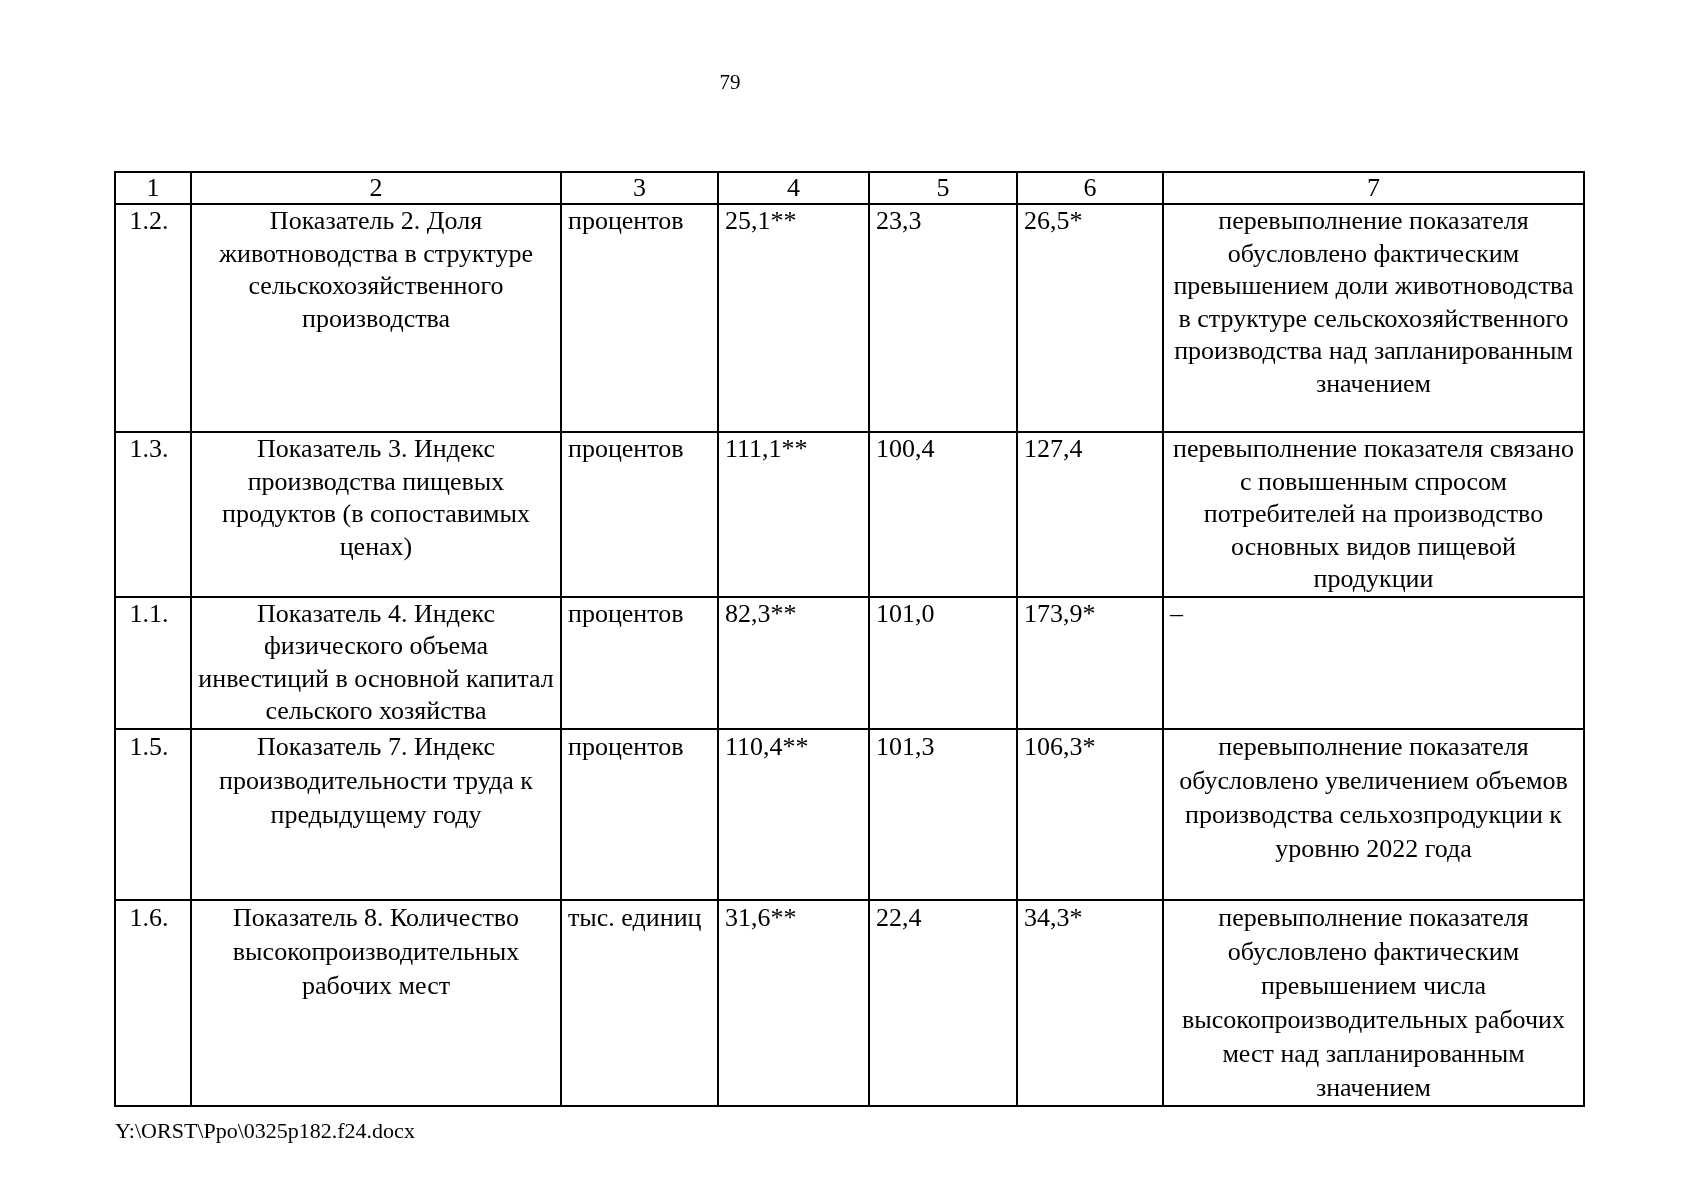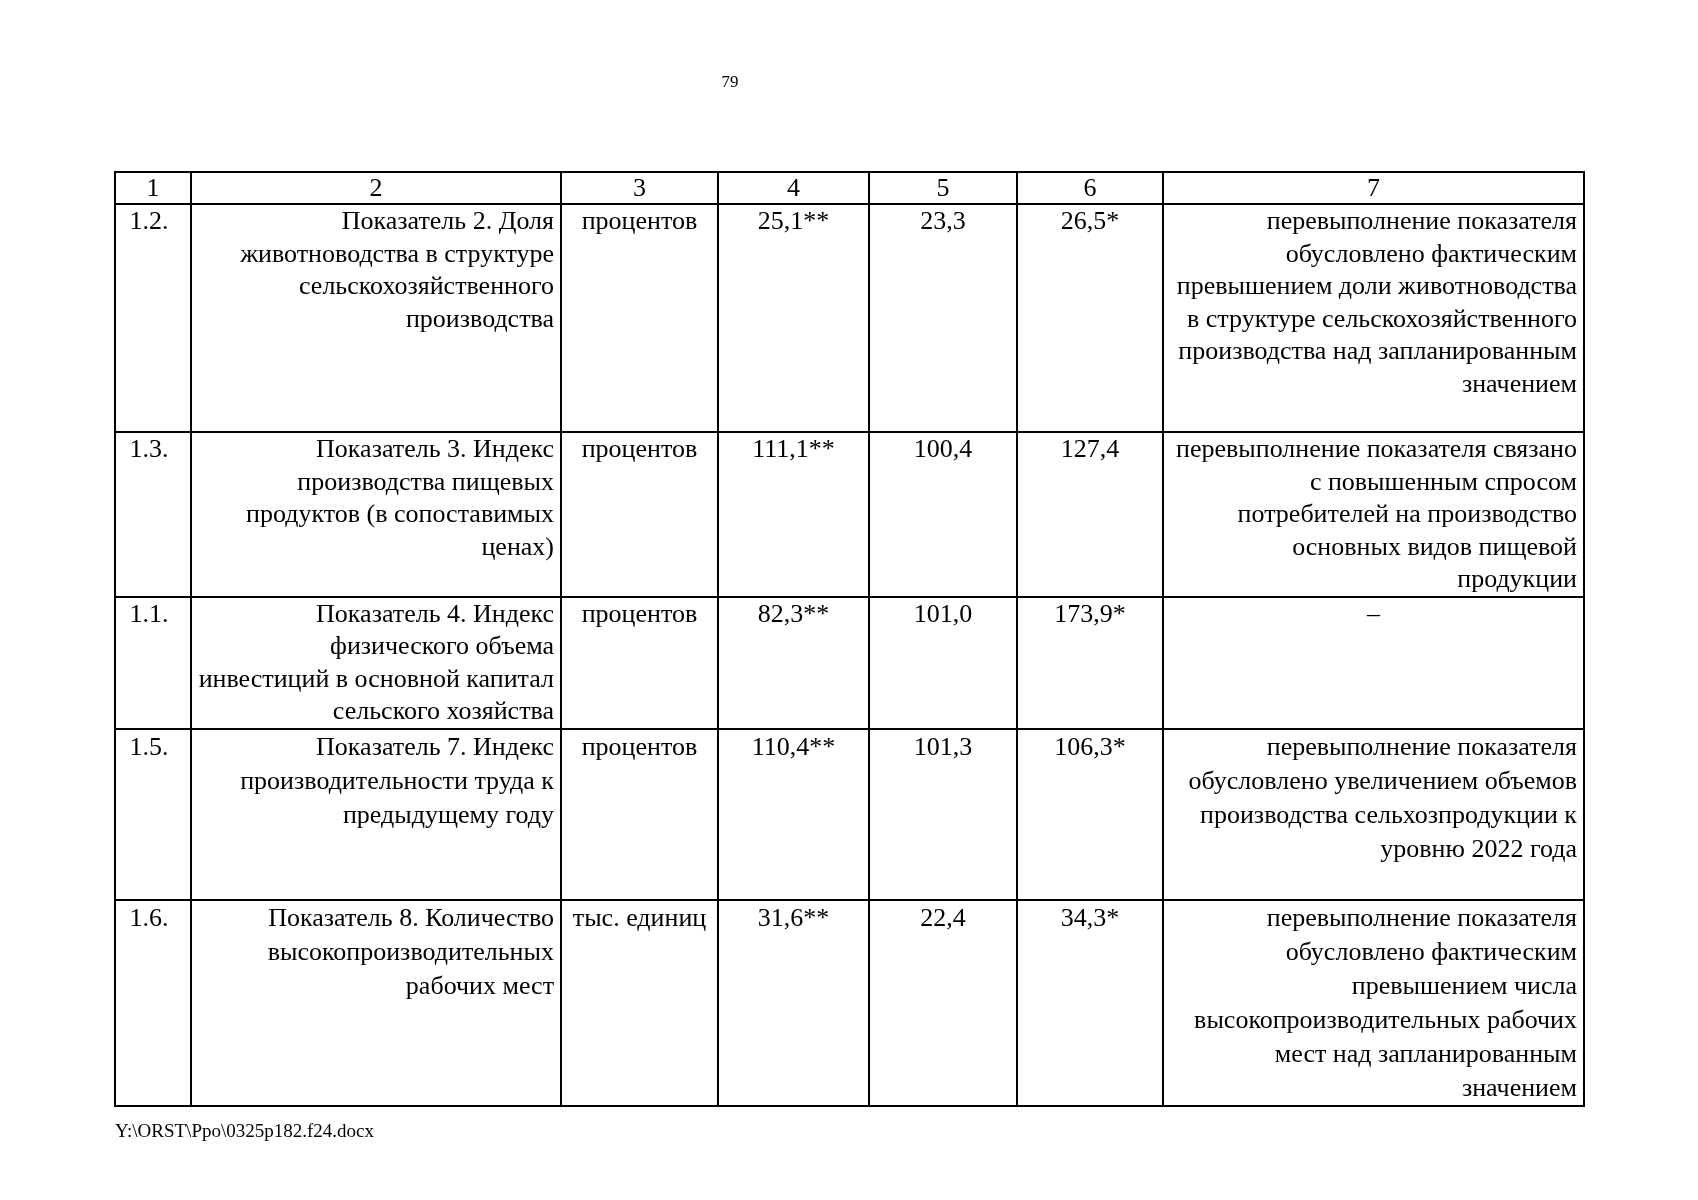--- a/index.html
+++ b/index.html
@@ -1,33 +1,33 @@
 <!DOCTYPE html>
 <html><head>
 <meta charset="utf-8">
 <style>
   html, body { margin:0; padding:0; background:#ffffff; }
   body { width:1698px; height:1200px; position:relative; overflow:hidden;
          font-family:"Liberation Serif", "DejaVu Serif", serif; color:#000; }
   .page-num { position:absolute; left:0; width:1460px; top:70px; text-align:center;
-              font-size:17px; line-height:24px; }
+              font-size:21px; line-height:24px; }
   table.doc { position:absolute; left:114px; top:171px; border-collapse:collapse;
               table-layout:fixed; width:1470px; }
   table.doc td { border:2px solid #000; vertical-align:top; padding:0 6px;
                  font-size:26px; line-height:32.5px; word-wrap:break-word; }
   table.doc tr.hdr td { text-align:center; height:30px; line-height:30px; padding:0; }
   td.num { text-align:center; padding-right:14px !important; }
-  td.ctr { text-align:center; }
-  td.txt { text-align:right; }
+  td.ctr { text-align:left; }
+  td.txt { text-align:center; }
   tr.r12 td { height:226px; }
   tr.r13 td { height:160px; }
   tr.r14 td { height:128px; }
   tr.r15 td { height:169px; line-height:34px;margin-top:48px; }
   tr.r16 td { height:202px; line-height:34px;margin-left:41px; }
-  .footer { position:absolute; left:115px; top:1120px; font-size:19px; line-height:22px; }
+  .footer { position:absolute; left:115px; top:1120px; font-size:22px; line-height:22px; }
 </style>
 </head>
 <body>
 
 <div class="page-num">79</div>
 
 <table class="doc">
   <colgroup>
     <col style="width:76px">
     <col style="width:370px">

